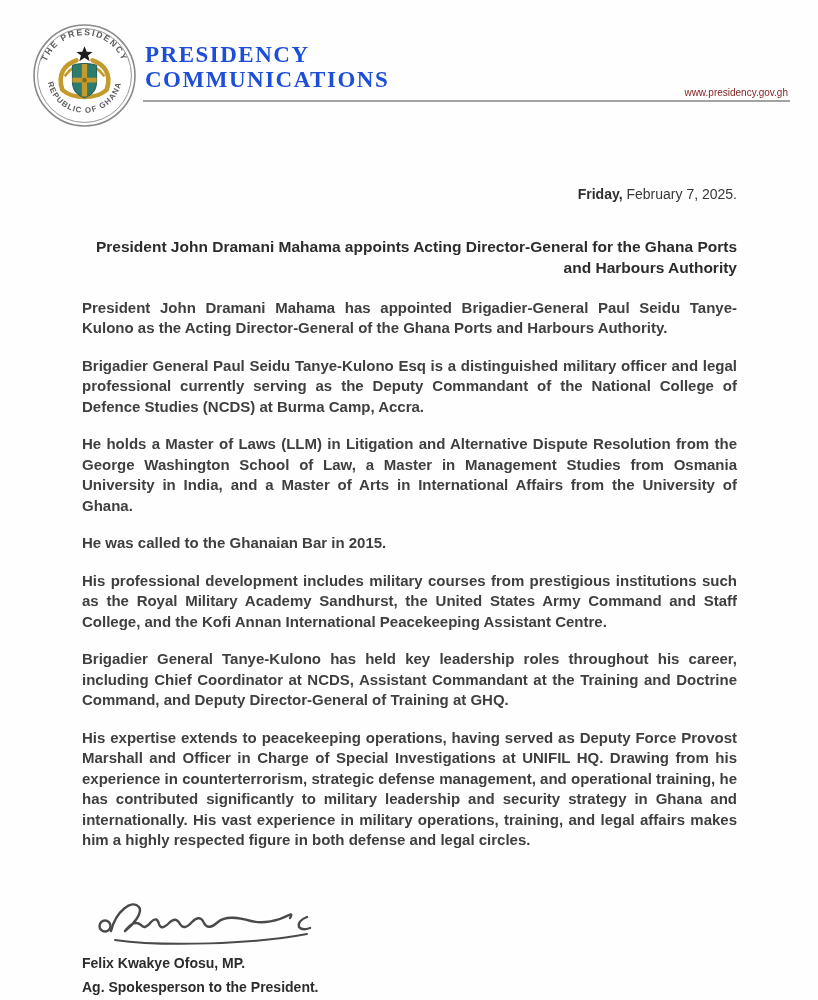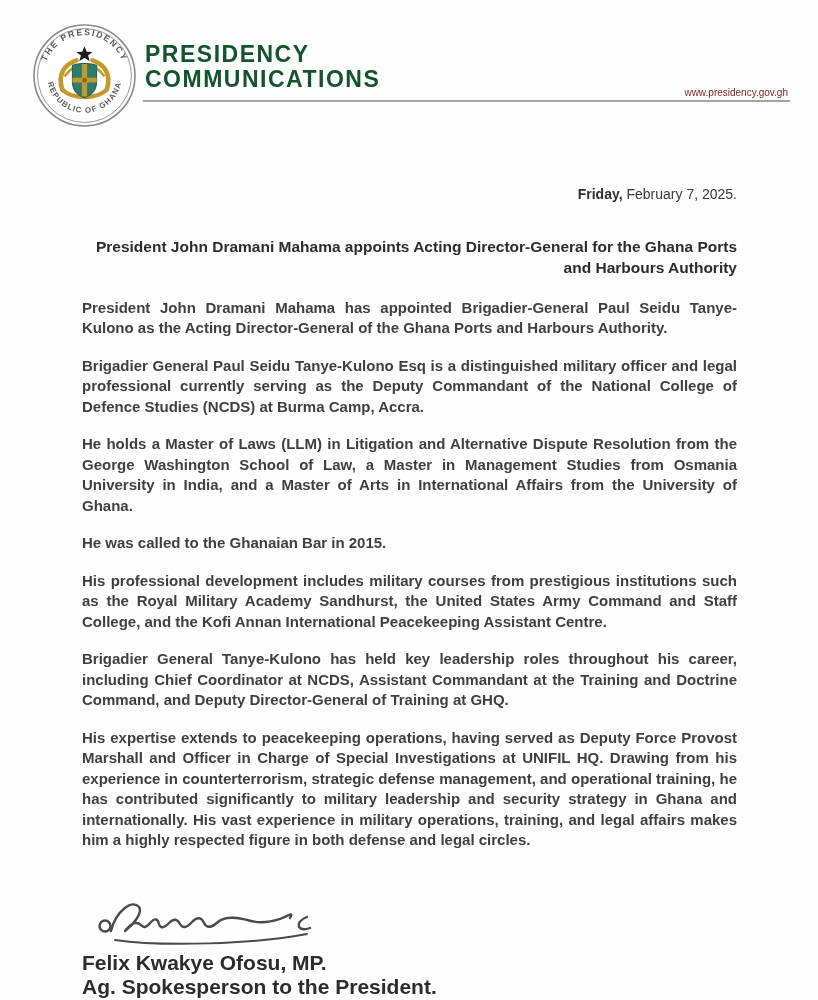--- a/index.html
+++ b/index.html
@@ -16,26 +16,26 @@
   }
 
   
   .letterhead { position: absolute; top: 0; left: 0; right: 0; height: 102px; }
 
   .seal { position: absolute; left: 32px; top: 23px; width: 105px; height: 105px; }
   .seal svg { display: block; width: 100%; height: 100%; }
 
   .org-title {
     position: absolute; left: 145px; top: 42px;
-    font-family: Liberation Sans, sans-serif;
+    font-family: Liberation Serif, serif;
     font-weight: 700;
     font-size: 23px;
     line-height: 25px;
     letter-spacing: 1.5px;
-    color: #14532d;
+    color: #1d4ed8;
   }
 
   .website {
     position: absolute; right: 30px; top: 87px;
     font-size: 10px;
     color: #7f1d1d;
   }
 
   .header-rule {
     position: absolute; left: 143px; right: 28px; top: 100px;
@@ -68,21 +68,21 @@
     text-align: justify;
     text-align-last: left;
     font-weight: bold;
   }
 
   
   .signature { margin-top: 42px; width: 240px; height: 56px; margin-left: 12px; }
   .signature svg { display: block; width: 100%; height: 100%; }
 
   .signatory-name, .signatory-role {
-    font-size: 21px;
+    font-size: 14px;
     font-weight: 700;
     line-height: 24px;
     color: #2c2c2c;
   }
   .signatory-name { margin-top: 2px; }
 </style>
 </head>
 <body>
 
 <div class="page">

